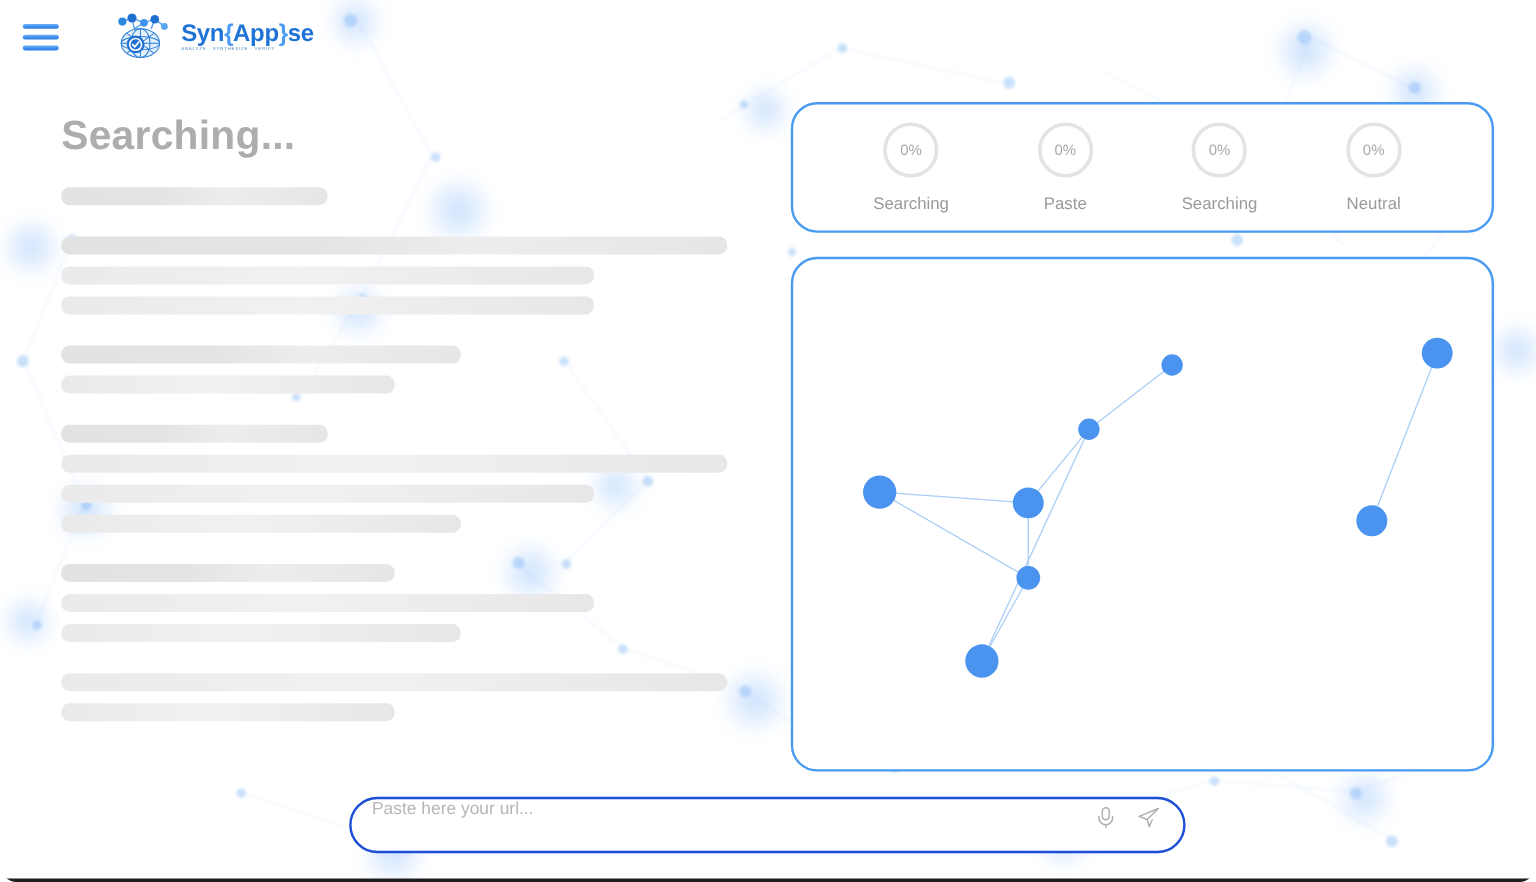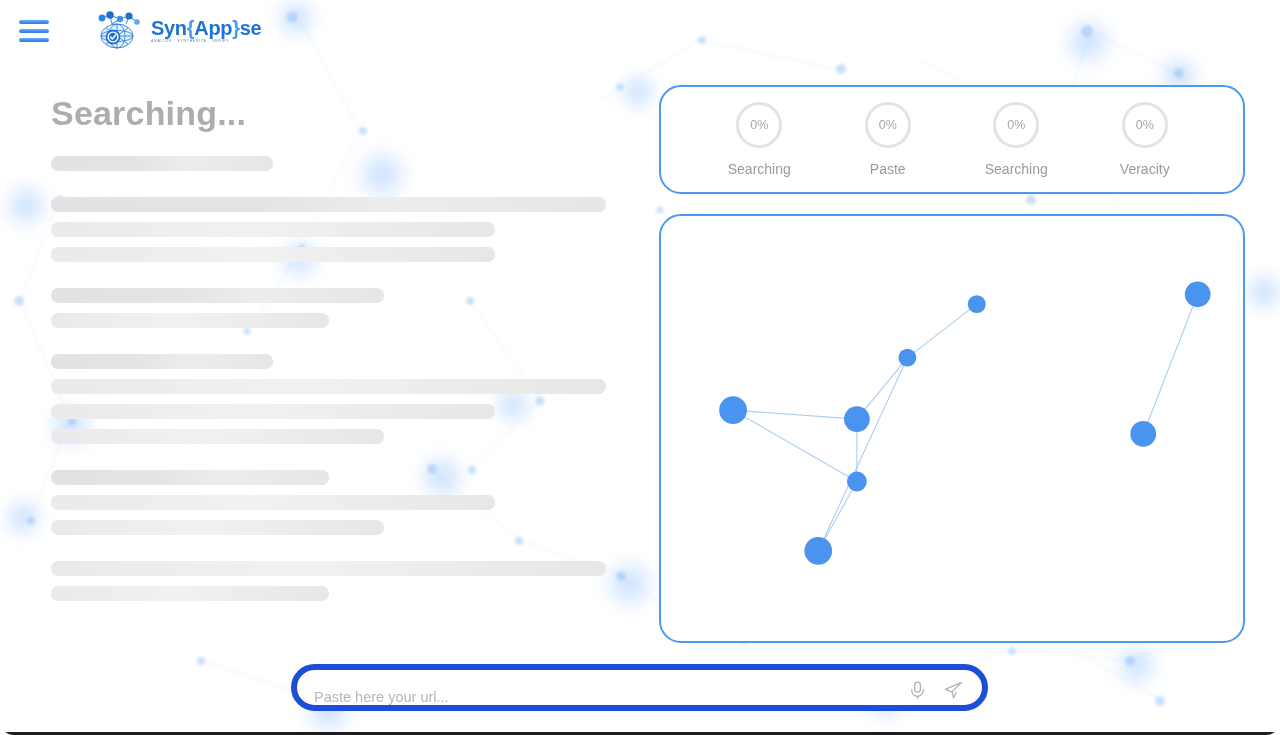--- a/index.html
+++ b/index.html
@@ -102,23 +102,23 @@
   .stat-label { margin-top: 13px; font-size: 14px; color: #9a9a9a; }
 
   #graph-panel { left: 659px; top: 214px; width: 586px; height: 429px; overflow: hidden; }
   #graph-svg { position: absolute; inset: 0; width: 100%; height: 100%; }
 
   
   #input-bar {
     position: absolute; left: 291px; top: 664px;
     width: 697px; height: 47px;
     background: #fff;
-    border: 6px solid #1d4ed8;
+    border: 2px solid #1d4ed8;
     border-radius: 24px;
-    display: flex; align-items: flex-end;
+    display: flex; align-items: flex-start;
     z-index: 6;
     box-shadow: 0 1px 2px rgba(0,0,0,.02);
   }
   #url-input {
     flex: 1; border: 0; outline: 0; background: transparent;
     margin-left: 17px; font-size: 14.5px; color: #444;
     font-family: "Liberation Sans", sans-serif;
   }
   #url-input::placeholder { color: #b6b6b6; }
   .bar-icon {
@@ -304,21 +304,21 @@
         <div class="stat">
           <div class="stat-ring">
             <div class="stat-pct">0%</div>
           </div>
           <div class="stat-label">Searching</div>
         </div>
         <div class="stat">
           <div class="stat-ring">
             <div class="stat-pct">0%</div>
           </div>
-          <div class="stat-label">Veracity</div>
+          <div class="stat-label">Neutral</div>
         </div>
       </div>
   </div>
 
   <div class="panel" id="graph-panel">
     <svg id="graph-svg" viewBox="0 0 586 429">
         <g>
           <line x1="72" y1="196" x2="197" y2="205" stroke="#a9cdf5" stroke-width="1.1"></line>
           <line x1="72" y1="196" x2="197" y2="268" stroke="#a9cdf5" stroke-width="1.1"></line>
           <line x1="197" y1="205" x2="248" y2="143" stroke="#a9cdf5" stroke-width="1.1"></line>

